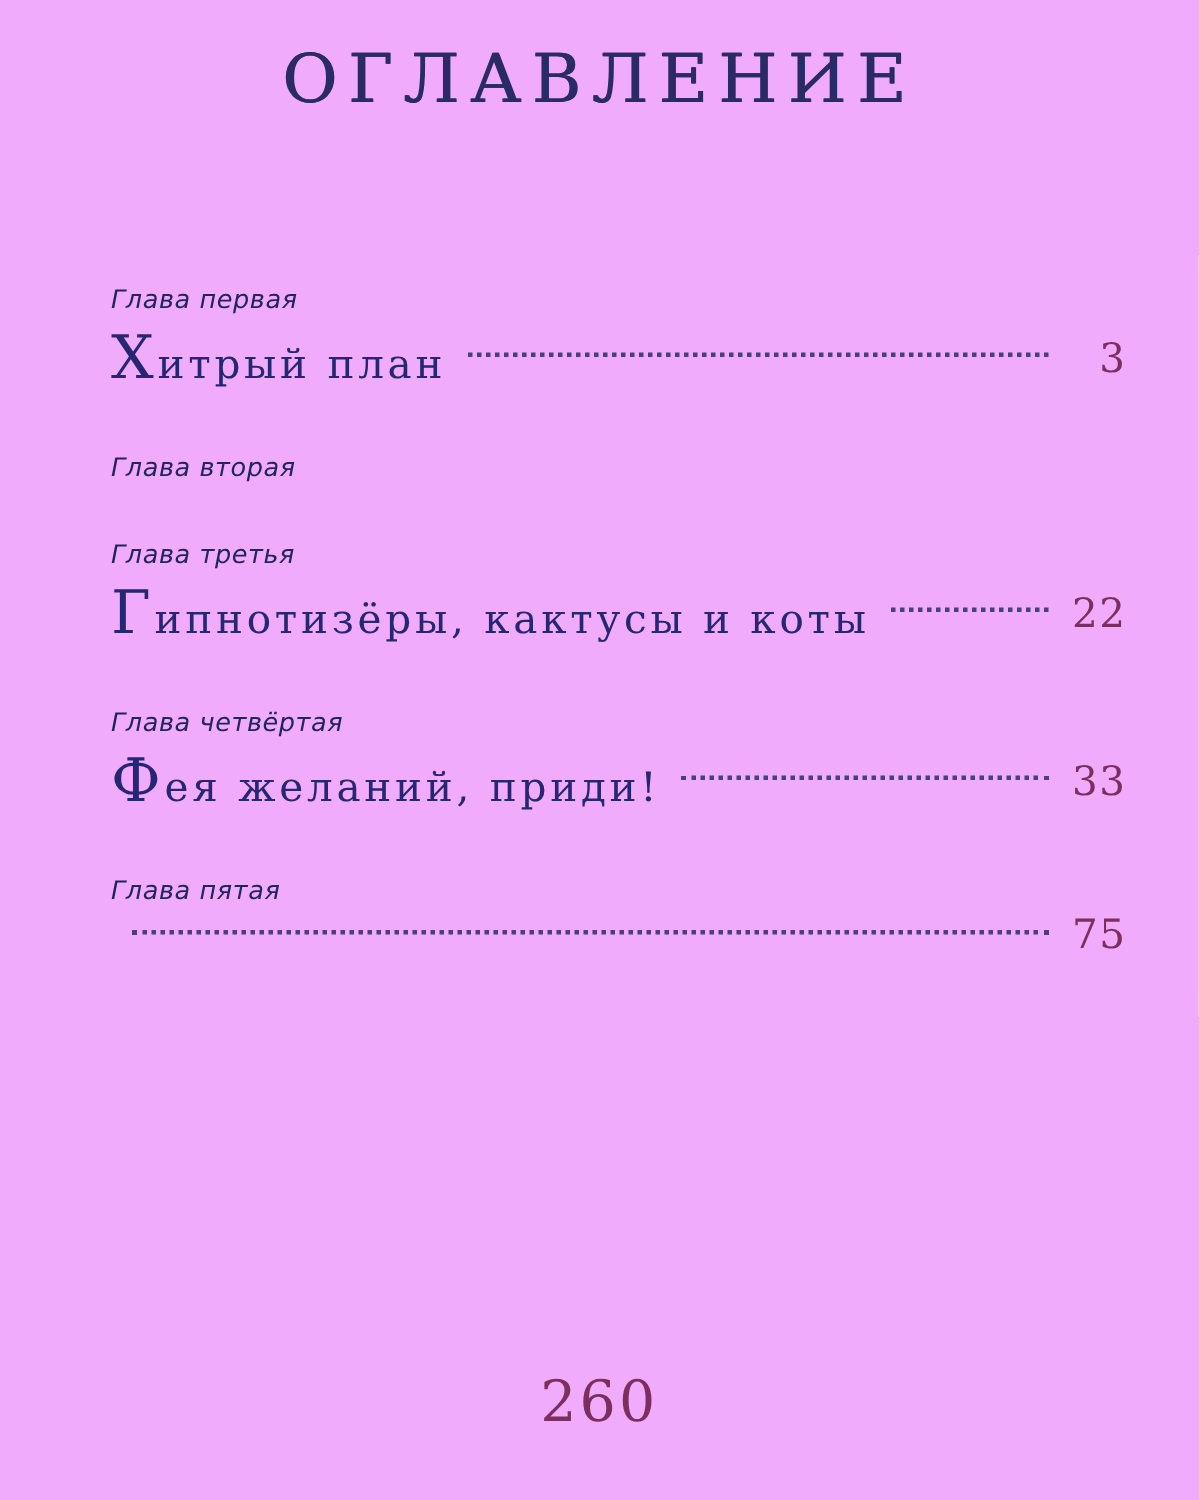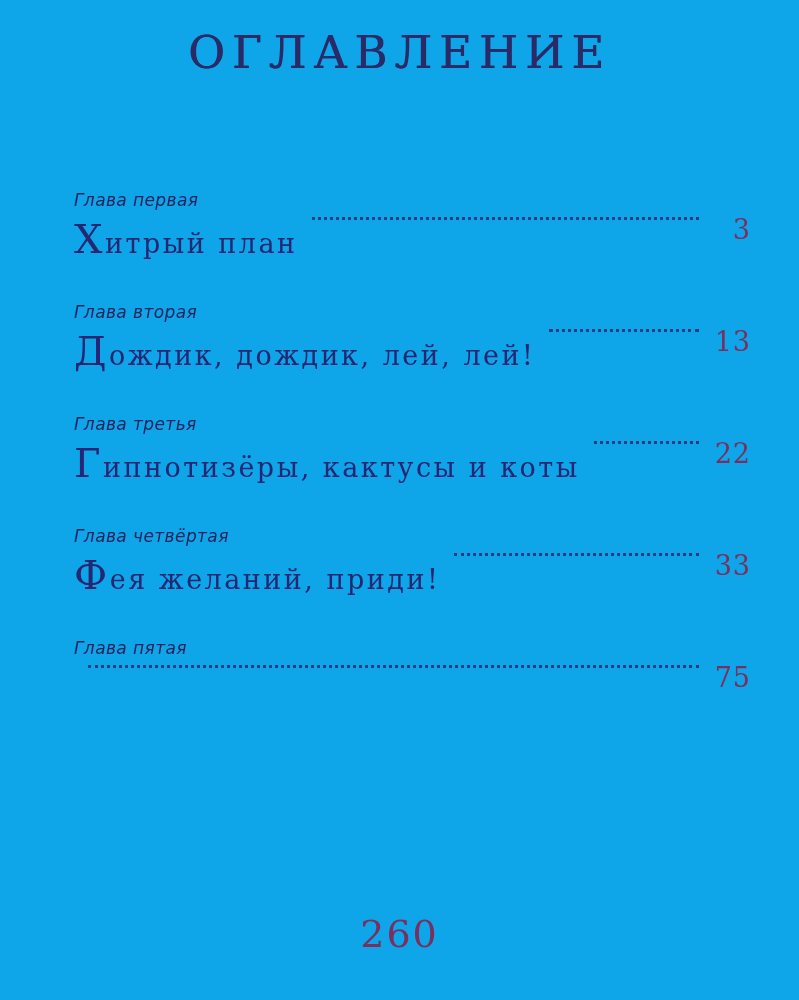--- a/index.html
+++ b/index.html
@@ -10,21 +10,21 @@
     width: 799px;
     height: 1000px;
     background: #ffffff;
     font-family: "DejaVu Serif", serif;
     overflow: hidden;
   }
   .page {
     position: relative;
     width: 799px;
     height: 1000px;
-    background: #0ea5e9;
+    background: #f0abfc;
     box-sizing: border-box;
   }
 
   
   .toc-title {
     text-align: center;
     margin: 0;
     padding-top: 26px;
     font-family: "DejaVu Serif", serif;
     font-size: 45px;
@@ -51,21 +51,21 @@
   .chapter-label {
     font-family: "DejaVu Sans", sans-serif;
     font-style: italic;
     font-size: 17px;
     color: #23235e;
     letter-spacing: 0.4px;
     margin-bottom: 4px;
   }
   .entry-line {
     display: flex;
-    align-items: flex-start;
+    align-items: center;
     width: 100%;
   }
   .entry-title {
     font-family: "DejaVu Serif", serif;
     font-size: 27px;
     color: #262673;
     white-space: nowrap;
     letter-spacing: 2.5px;
     line-height: 1.25;
   }
@@ -115,25 +115,20 @@
       <div class="chapter-label">Глава первая</div>
       <div class="entry-line">
         <span class="entry-title">Хитрый план</span>
         <span class="leader"></span>
         <span class="entry-page">3</span>
       </div>
     </li>
 
     <li class="toc-entry">
       <div class="chapter-label">Глава вторая</div>
-      <div class="entry-line">
-        <span class="entry-title">Дождик, дождик, лей, лей!</span>
-        <span class="leader"></span>
-        <span class="entry-page">13</span>
-      </div>
     </li>
 
     <li class="toc-entry">
       <div class="chapter-label">Глава третья</div>
       <div class="entry-line">
         <span class="entry-title">Гипнотизёры, кактусы и коты</span>
         <span class="leader"></span>
         <span class="entry-page">22</span>
       </div>
     </li>

